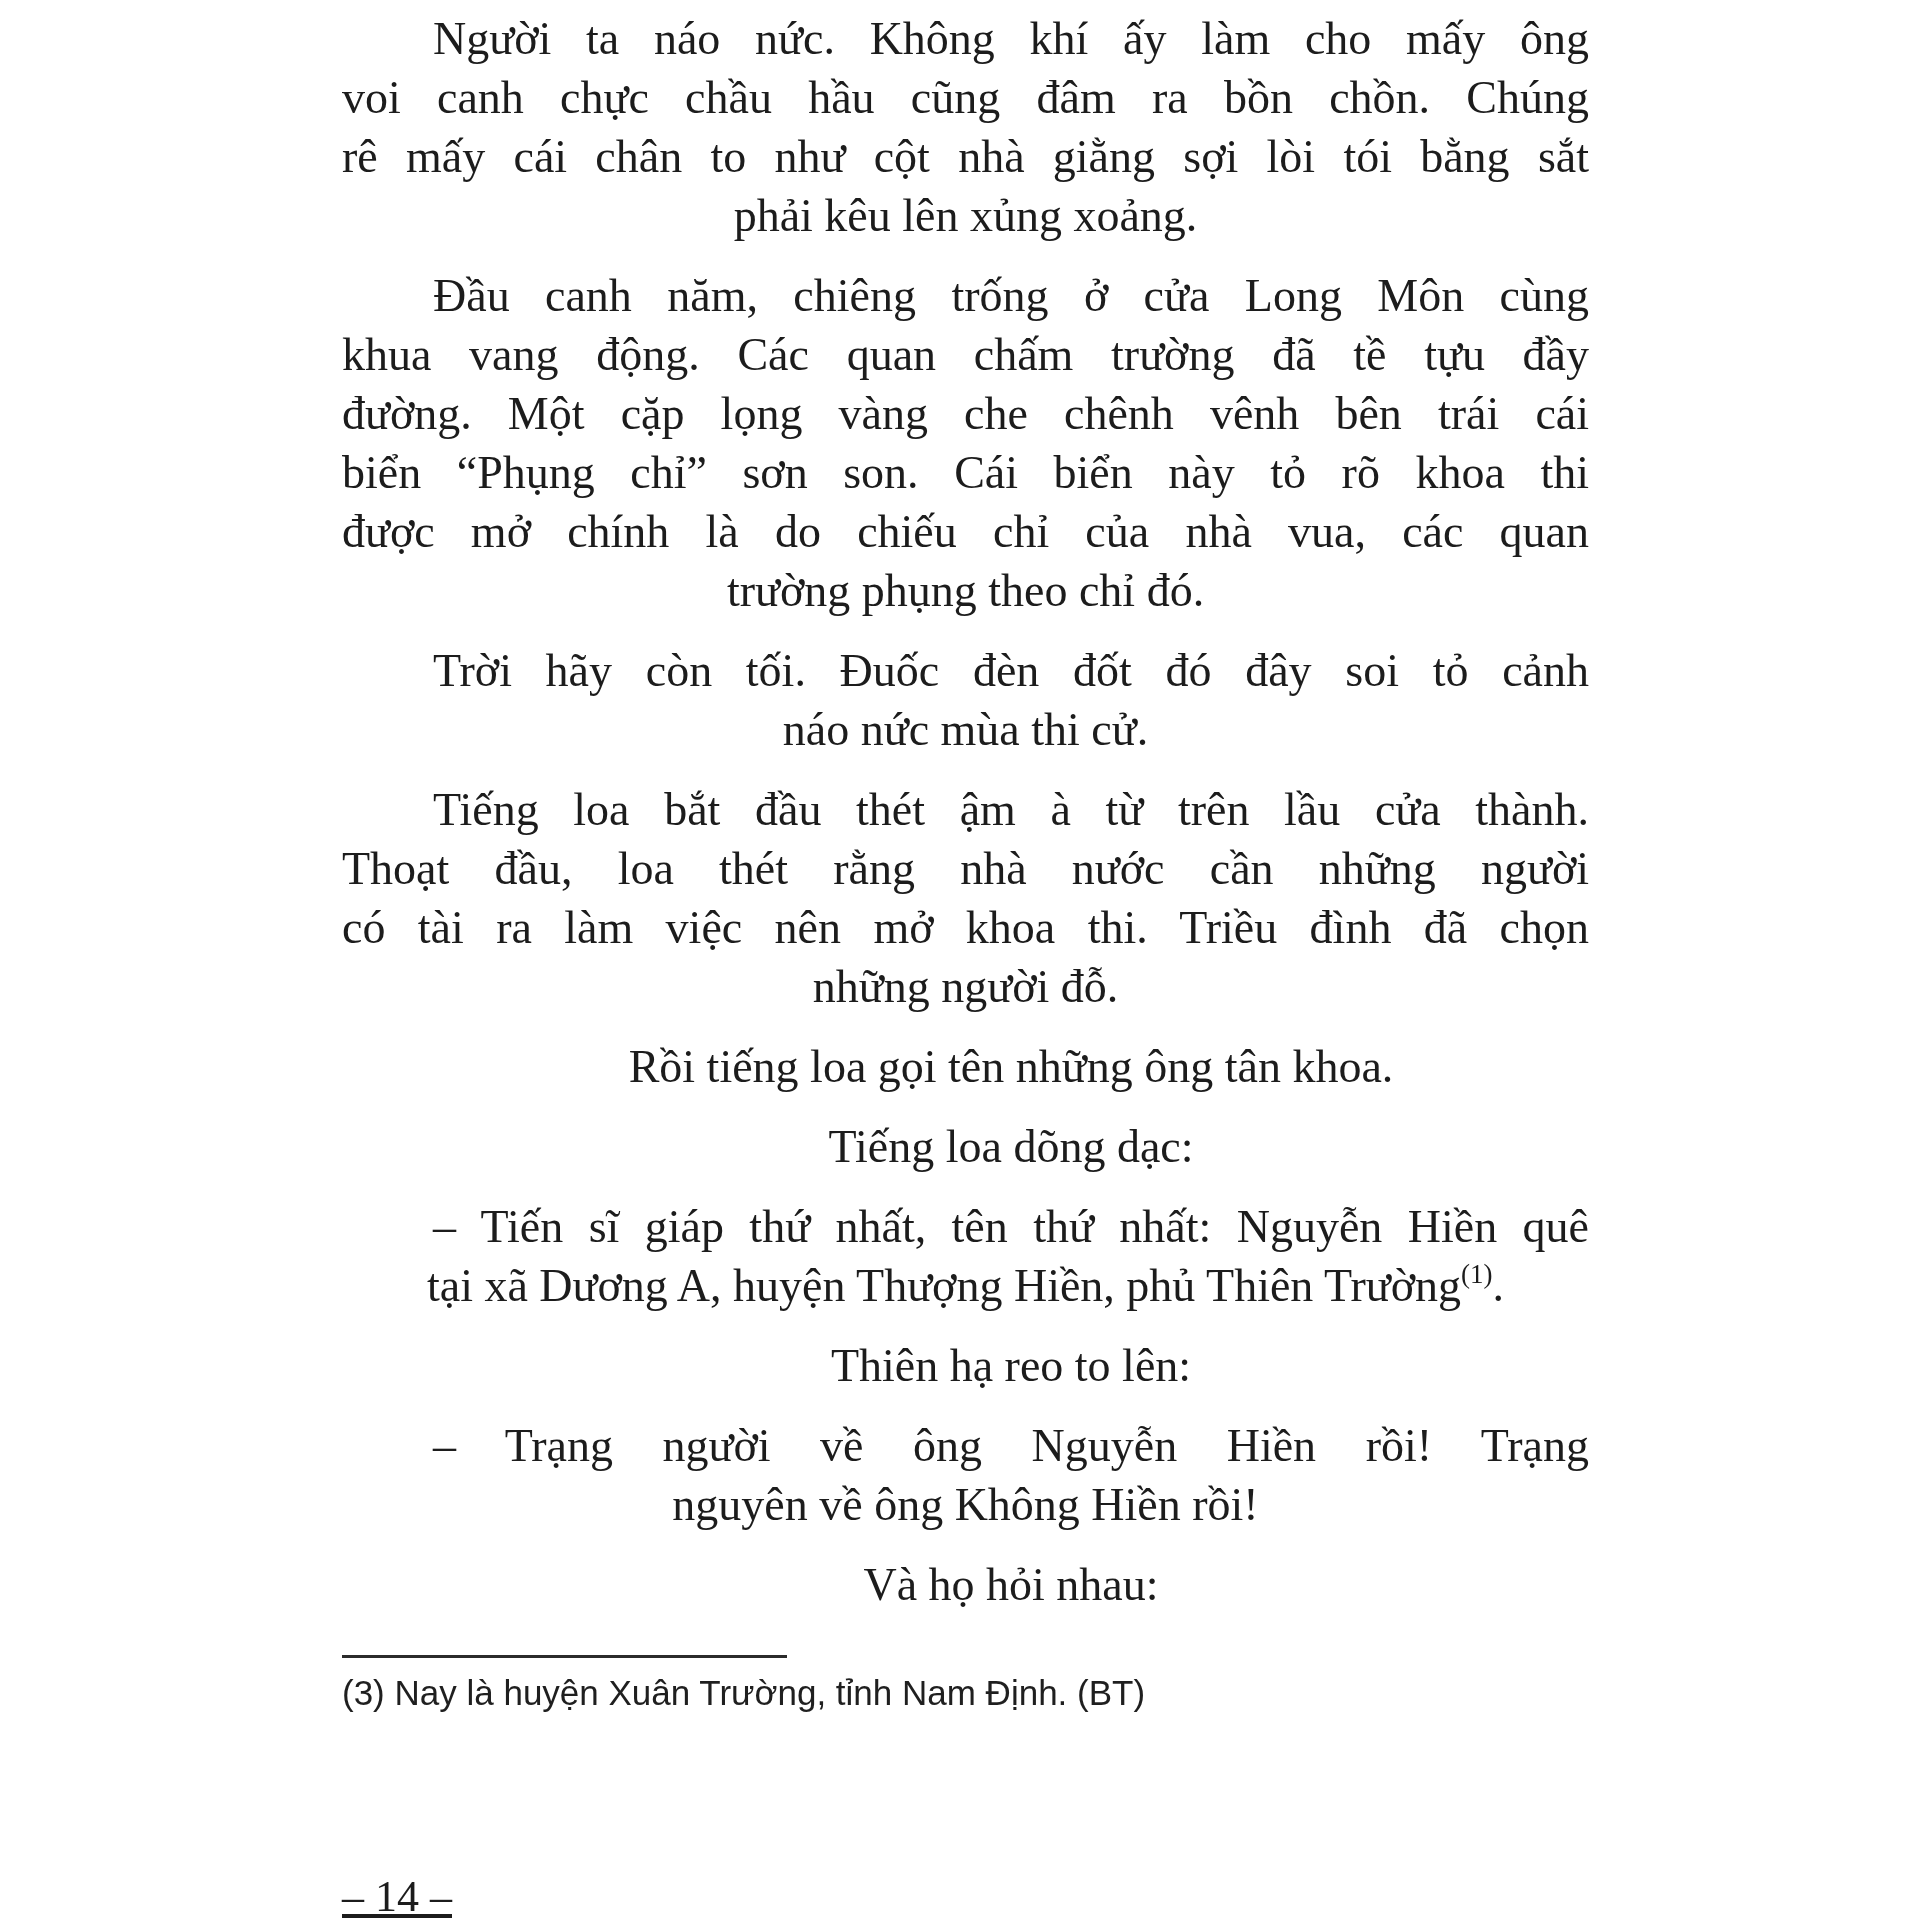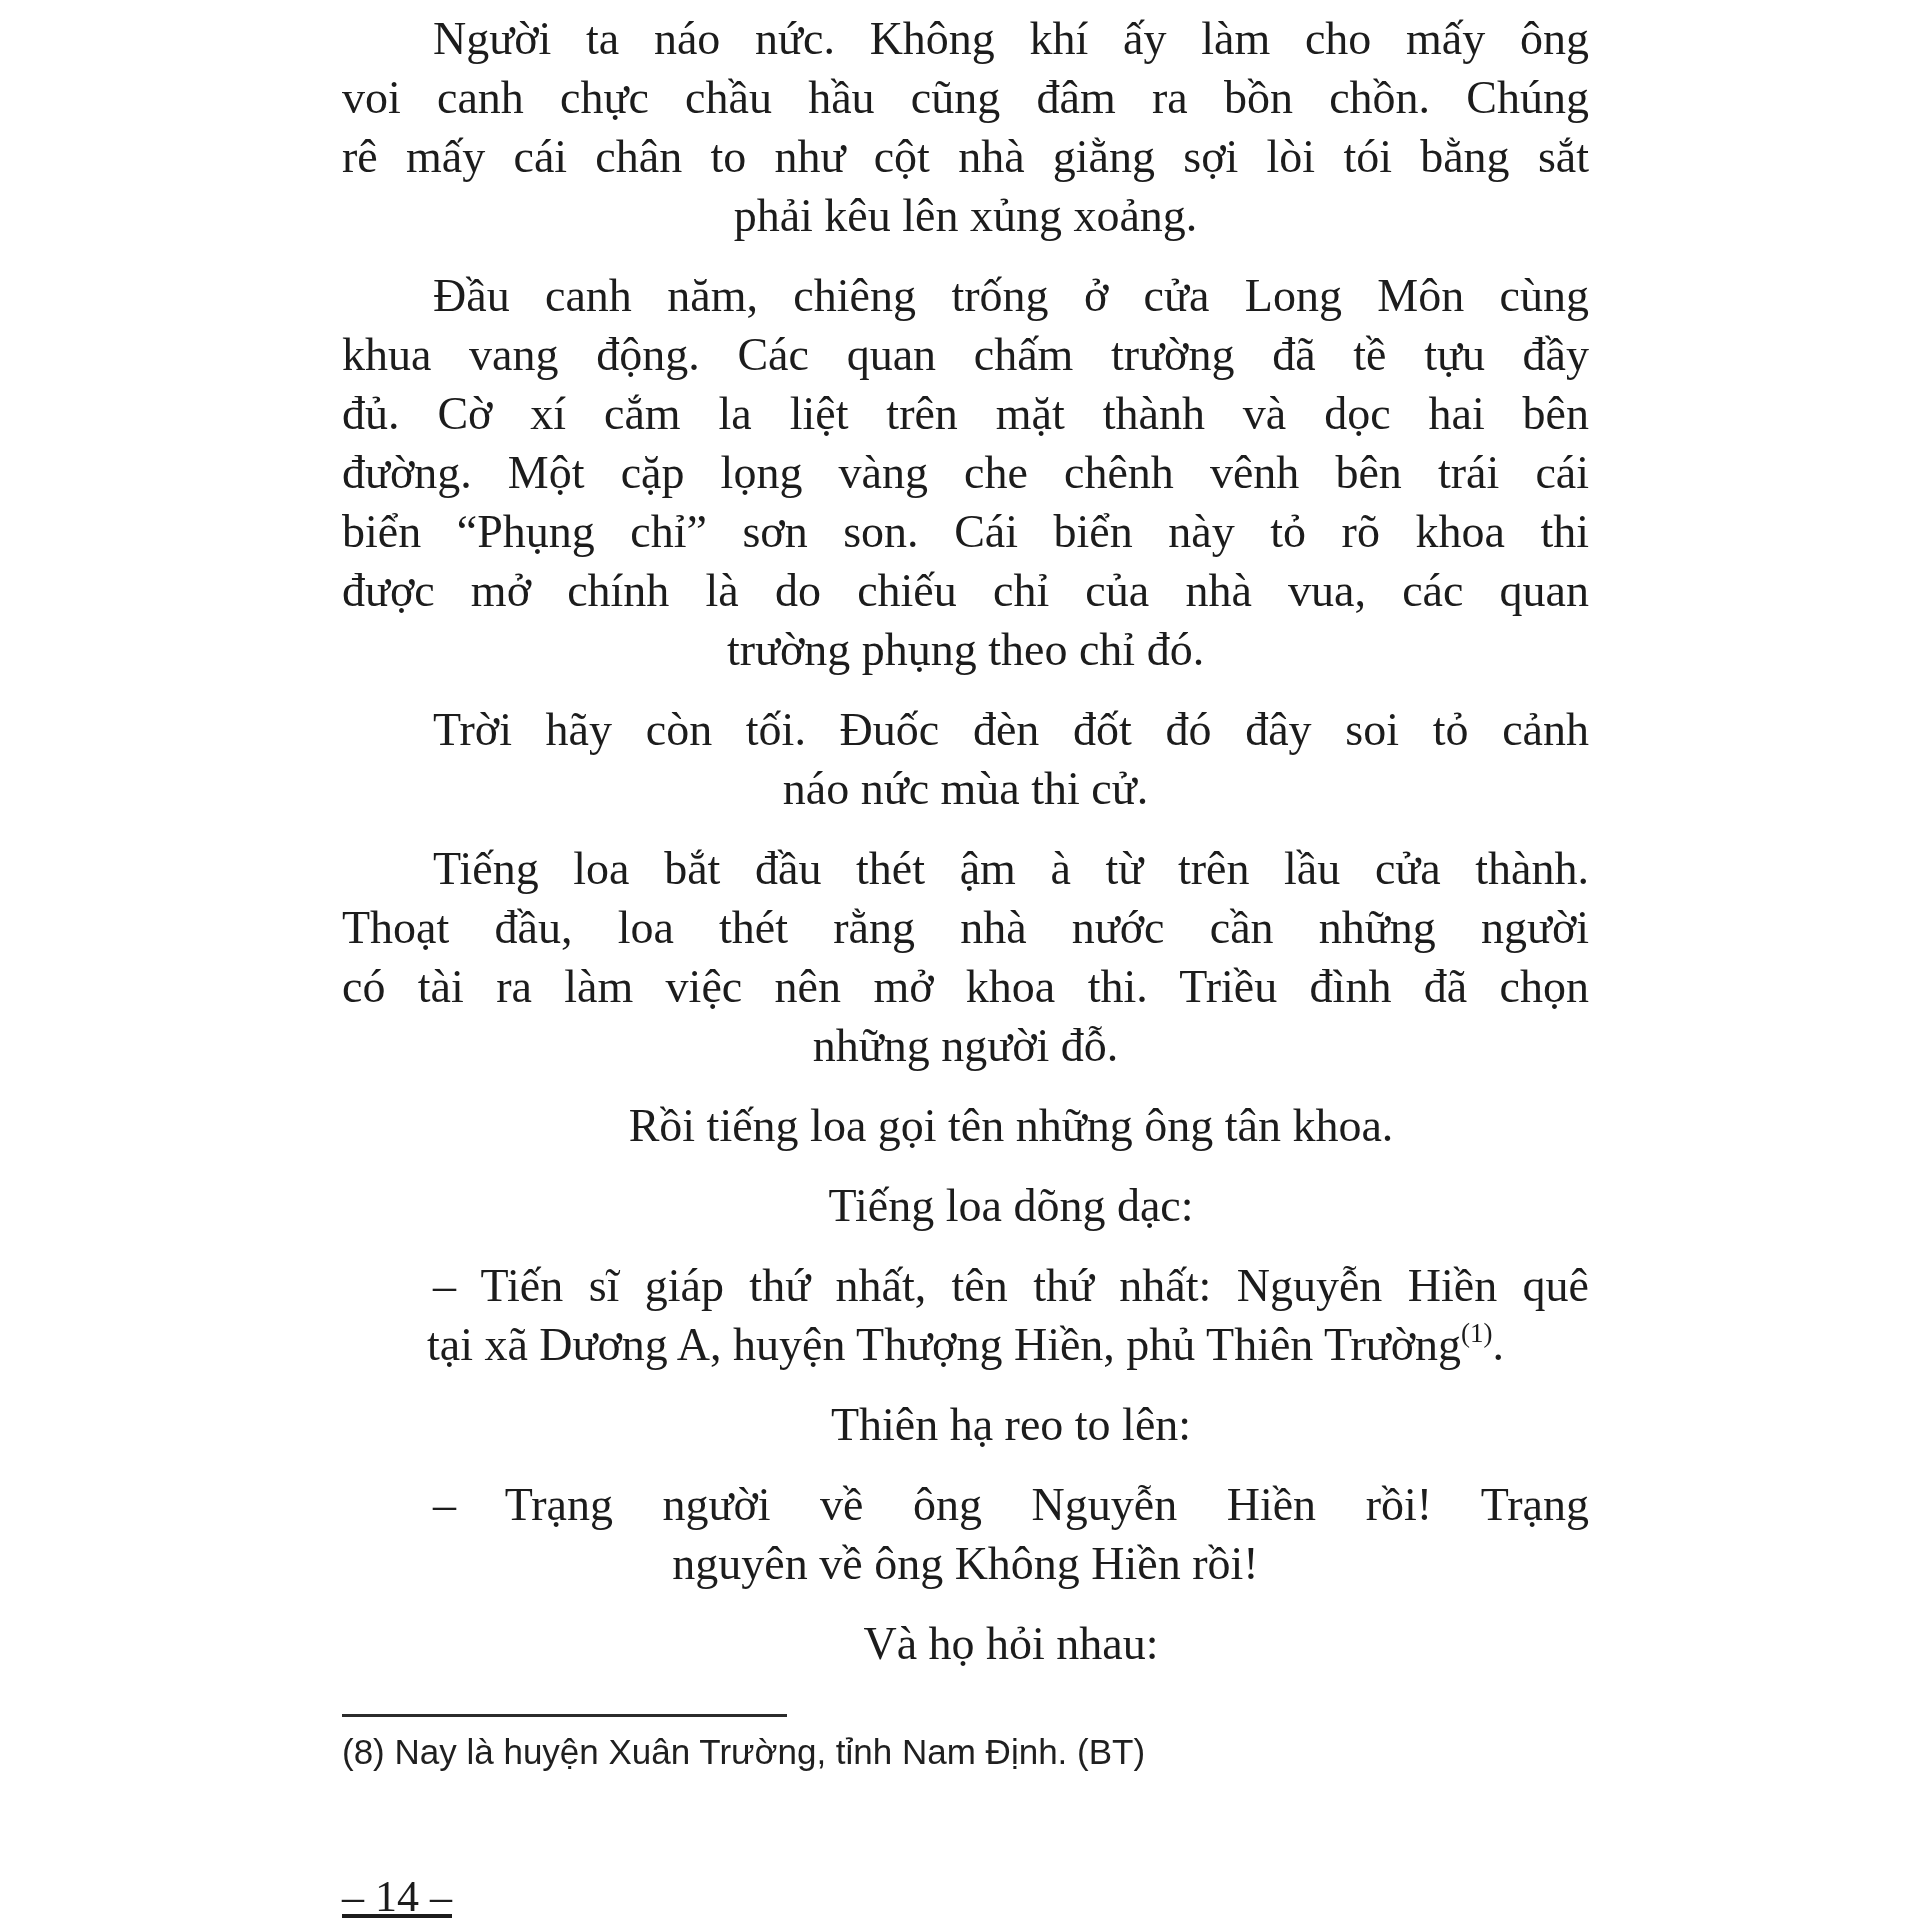--- a/index.html
+++ b/index.html
@@ -73,21 +73,20 @@
     <p class="para">
       <span class="line first j">Người ta náo nức. Không khí ấy làm cho mấy ông</span>
       <span class="line j">voi canh chực chầu hầu cũng đâm ra bồn chồn. Chúng</span>
       <span class="line j">rê mấy cái chân to như cột nhà giằng sợi lòi tói bằng sắt</span>
       <span class="line">phải kêu lên xủng xoảng.</span>
     </p>
 
     <p class="para">
       <span class="line first j">Đầu canh năm, chiêng trống ở cửa Long Môn cùng</span>
       <span class="line j">khua vang động. Các quan chấm trường đã tề tựu đầy</span>
-      <span class="line j">đủ. Cờ xí cắm la liệt trên mặt thành và dọc hai bên</span>
       <span class="line j">đường. Một cặp lọng vàng che chênh vênh bên trái cái</span>
       <span class="line j">biển “Phụng chỉ” sơn son. Cái biển này tỏ rõ khoa thi</span>
       <span class="line j">được mở chính là do chiếu chỉ của nhà vua, các quan</span>
       <span class="line">trường phụng theo chỉ đó.</span>
     </p>
 
     <p class="para">
       <span class="line first j">Trời hãy còn tối. Đuốc đèn đốt đó đây soi tỏ cảnh</span>
       <span class="line">náo nức mùa thi cử.</span>
     </p>
@@ -120,20 +119,20 @@
       <span class="line first j">– Trạng người về ông Nguyễn Hiền rồi! Trạng</span>
       <span class="line">nguyên về ông Không Hiền rồi!</span>
     </p>
 
     <p class="para">
       <span class="line first">Và họ hỏi nhau:</span>
     </p>
 
     <div class="footnote">
       <div class="footnote-rule"></div>
-      <div class="footnote-text">(8) Nay là huyện Xuân Trường, tỉnh Nam Định. (BT)</div>
+      <div class="footnote-text">(3) Nay là huyện Xuân Trường, tỉnh Nam Định. (BT)</div>
     </div>
 
   </section>
 
   <div class="page-number">– 14 –</div>
 </main>
 
 
 </body></html>

